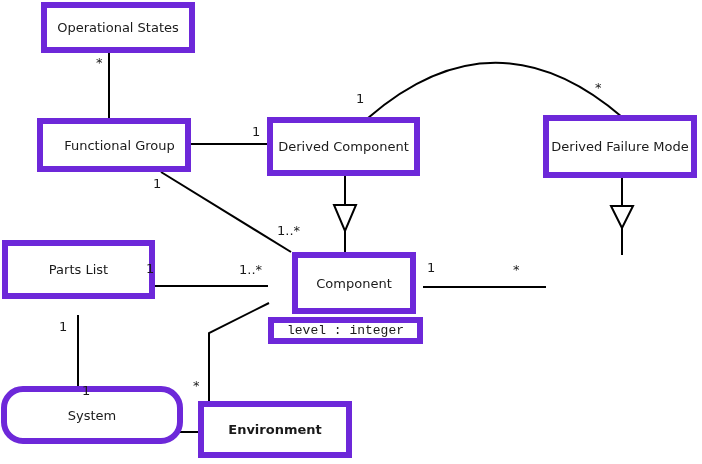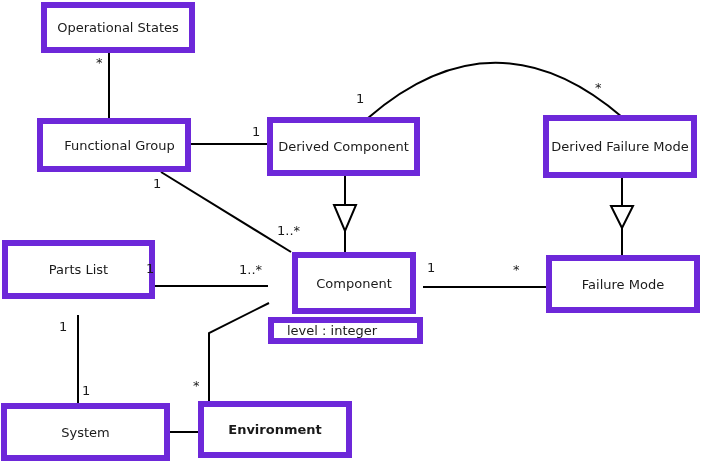--- a/index.html
+++ b/index.html
@@ -44,20 +44,21 @@
     align-items: center;
     justify-content: center;
     font-size: 13px;
     text-align: center;
     white-space: nowrap;
   }
   .uml-box.attr-compartment {
     justify-content: flex-start;
     padding-left: 13px;
     text-align: left;
+    font-family: Liberation Mono, monospace;
   }
   .mult {
     position: absolute;
     font-size: 13px;
     line-height: 13px;
     white-space: nowrap;
   }
 </style>
 </head>
 <body>
@@ -117,25 +118,22 @@
     <span>Parts List</span>
   </div>
 
   <div class="uml-box" style="left:268px; top:252px; width:124px; height:62px;margin-left:24px;">
     <span>Component</span>
   </div>
   <div class="uml-box attr-compartment" style="left:268px; top:317px; width:155px; height:27px;">
     <span>level : integer</span>
   </div>
 
-  <div class="uml-box" style="left:546px; top:255px; width:154px; height:58px;">
-    <span>Failure Mode</span>
-  </div>
 
-  <div class="uml-box" style="left:1px; top:403px; width:169px; height:58px;">
+  <div class="uml-box" style="left:1px; top:386px; width:182px; height:58px;border-radius:22px;">
     <span>System</span>
   </div>
 
   <div class="uml-box" style="left:198px; top:401px; width:154px; height:57px;font-weight:bold;">
     <span>Environment</span>
   </div>
 
   <div class="mult" style="left:96px; top:56px;">*</div>
 
   <div class="mult" style="left:252px; top:125px;">1</div>

